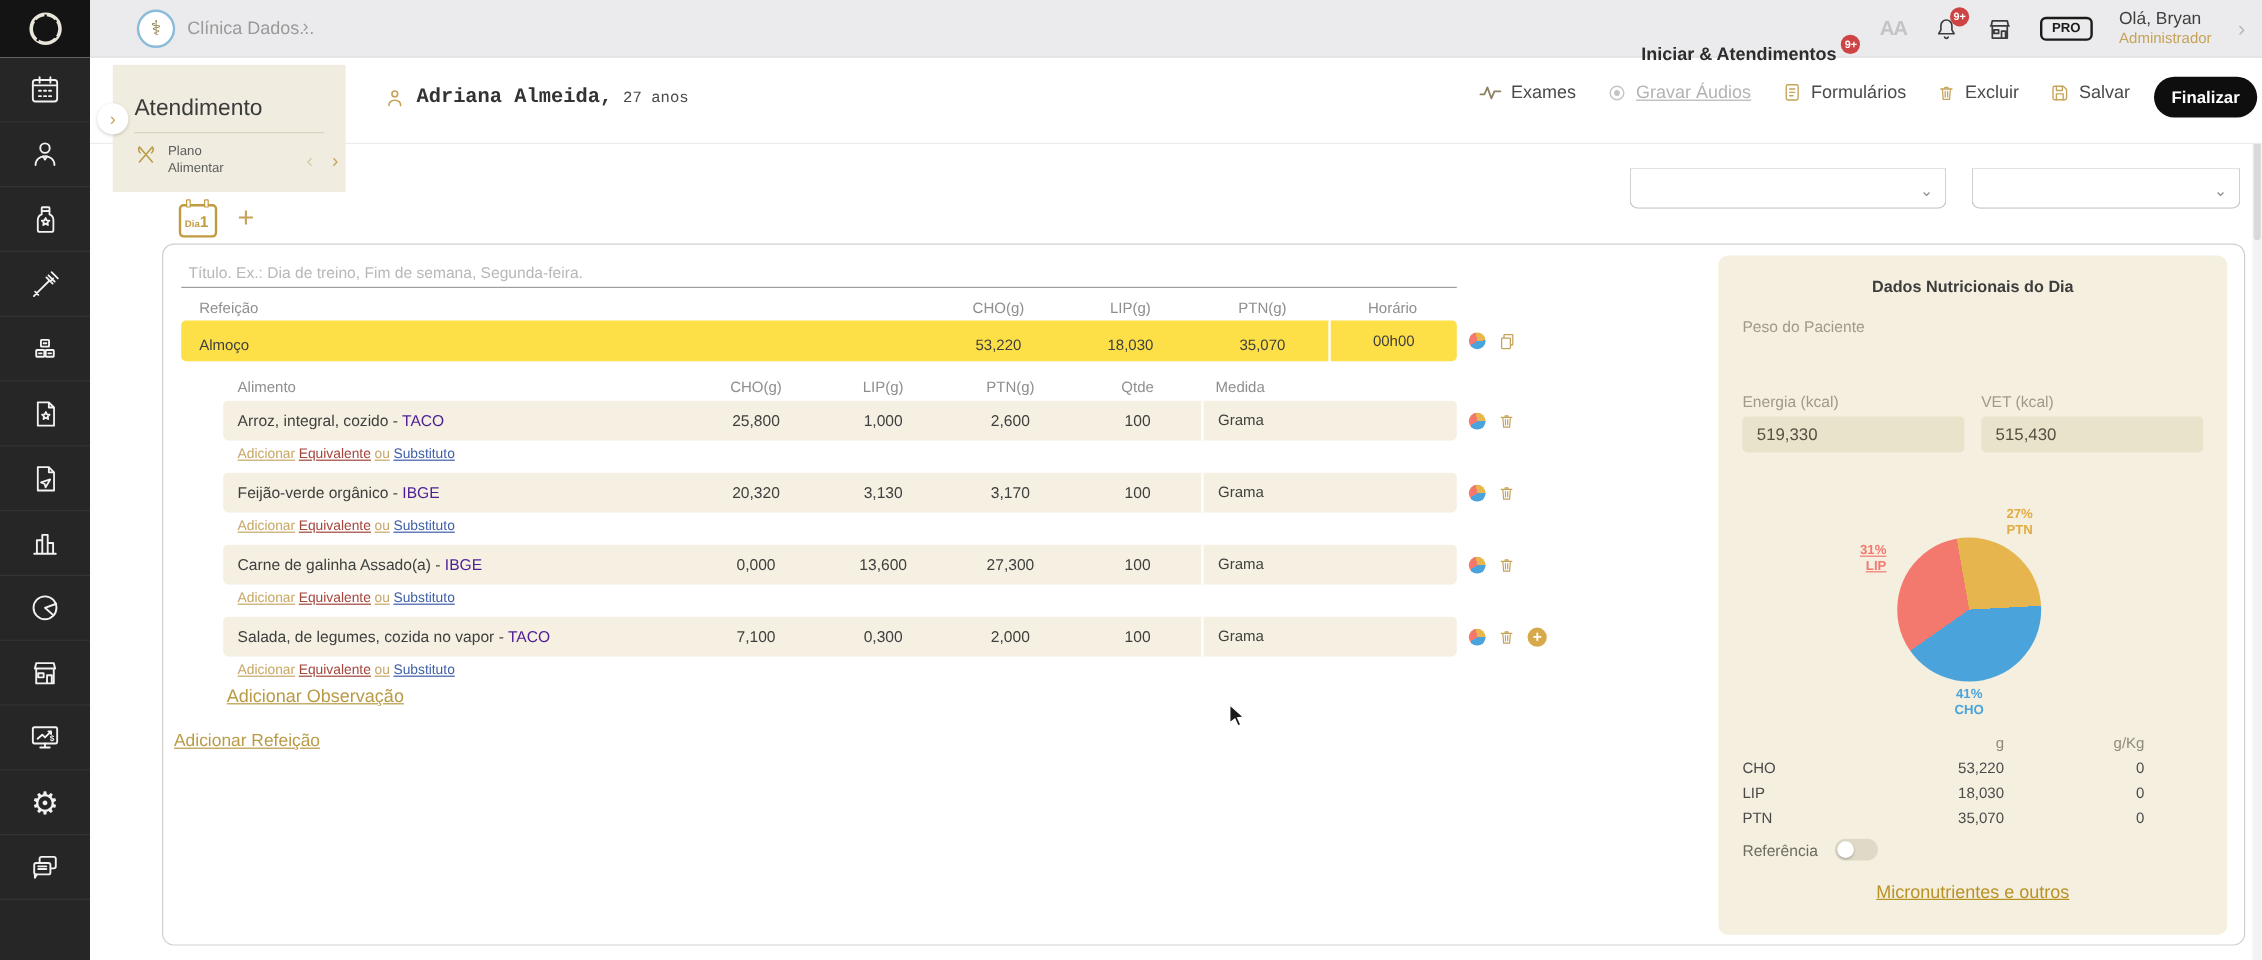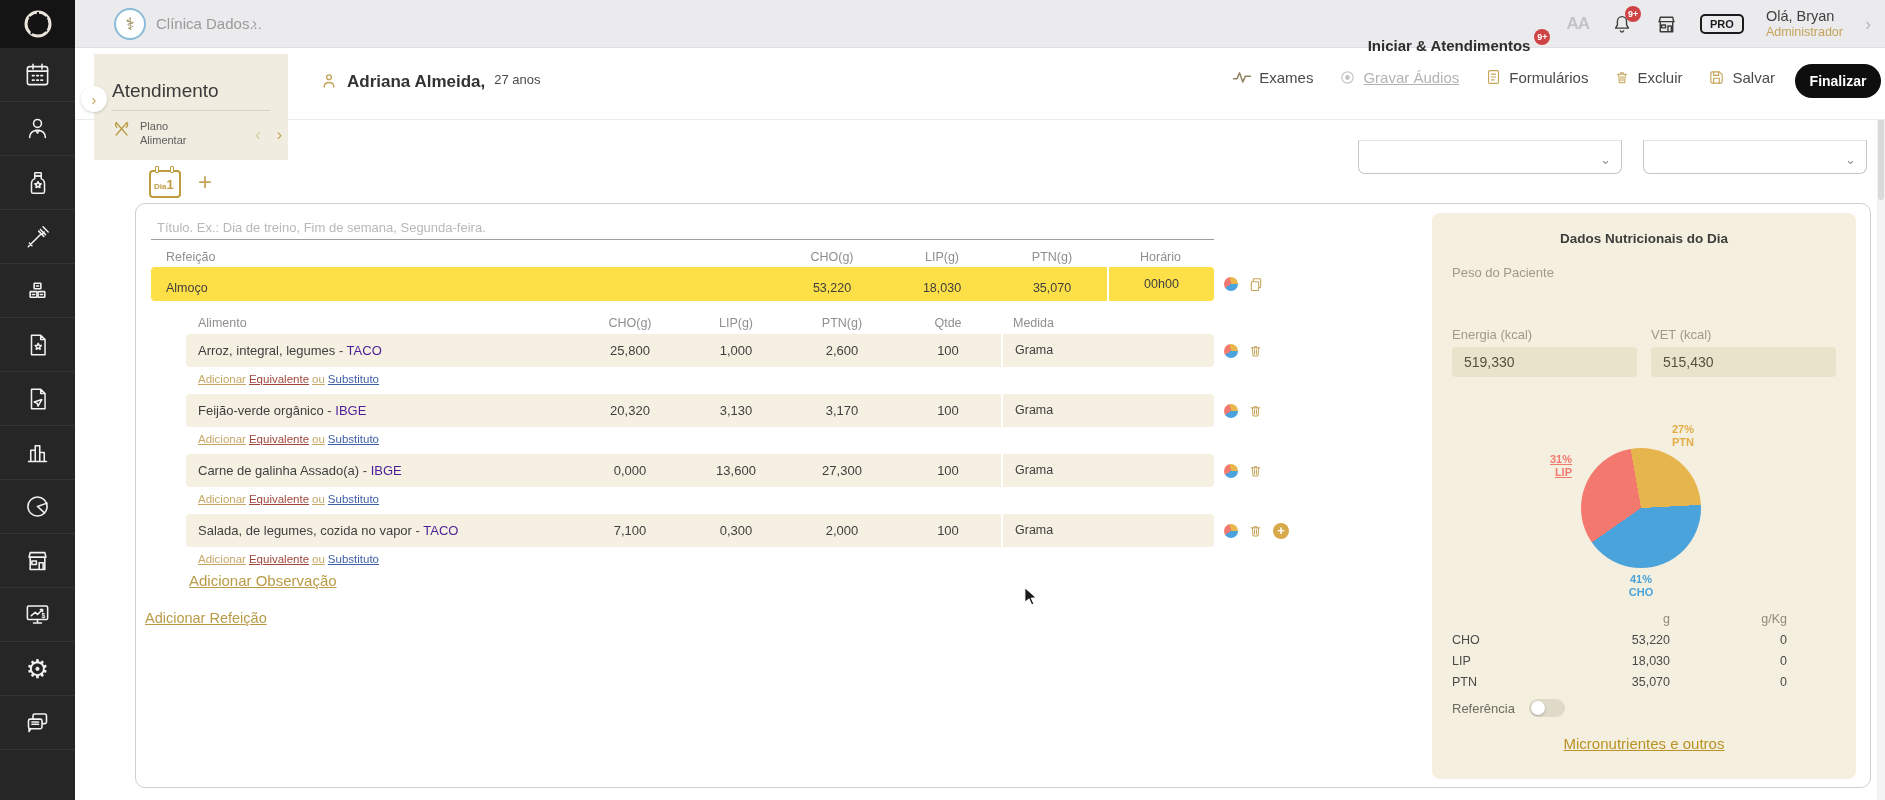--- a/index.html
+++ b/index.html
@@ -37,21 +37,21 @@
   .attend-chevbtn { position:absolute; left:-13px; top:32px; width:26px; height:26px; border-radius:50%; background:#fff; box-shadow:0 1px 3px rgba(0,0,0,.18); color:#c5a359; font-size:15px; display:flex; align-items:center; justify-content:center; cursor:pointer; }
   .attend-title { position:absolute; left:18px; top:26px; font-size:19px; color:#3b3b3b; }
   .attend-div { position:absolute; left:18px; top:56px; width:158px; border-bottom:1px solid #d8d2bf; }
   .attend-tab { position:absolute; left:18px; top:66px; width:160px; display:flex; align-items:flex-start; cursor:pointer; }
   .tab-label { font-size:11px; color:#5d5d5d; line-height:1.25; margin-left:8px; }
   .attend-chevs { position:absolute; right:6px; top:72px; display:flex; gap:16px; font-size:16px; }
   .chev-l { color:#d7c9a4; cursor:pointer; } .chev-r { color:#c5a359; cursor:pointer; }
 
   
   .band { position:absolute; left:75px; top:48px; width:1810px; height:72px; background:#fff; border-bottom:1px solid #ebebeb; z-index:10; }
-  .patient { position:absolute; left:245px; top:24px; display:flex; align-items:flex-start; gap:9px; }
+  .patient { position:absolute; left:245px; top:24px; display:flex; align-items:center; gap:9px;font-family:Liberation Mono, monospace; }
   .p-name { font-size:17px; font-weight:bold; color:#333; }
   .p-age { font-size:13px; color:#4a4a4a; }
   .actions { position:absolute; right:110px; top:20px; display:flex; align-items:center; gap:26px; }
   .act { display:flex; align-items:center; gap:7px; font-size:15px; color:#4a4a4a; cursor:pointer; background:none; border:none; font-family:inherit; }
   .act svg { flex:none; }
   .act.disabled { color:#b3b3b3; }
   .act.disabled .lbl { text-decoration:underline; }
   .finalizar { position:absolute; right:4px; top:16px; width:86px; height:34px; border-radius:17px; background:#0e0e0e; color:#fff; font-size:14px; font-weight:600; border:none; cursor:pointer; font-family:inherit; }
 
   
@@ -375,21 +375,21 @@
         <div class="fh-name">Alimento</div>
         <div class="col-c">CHO(g)</div>
         <div class="col-c">LIP(g)</div>
         <div class="col-c">PTN(g)</div>
         <div class="col-c">Qtde</div>
         <div class="fmed">Medida</div>
       </div>
 
       <div class="food-group">
         <div class="food-row grid-food">
-          <div class="fname"><span>Arroz, integral, legumes - </span><span class="fsource">TACO</span></div>
+          <div class="fname"><span>Arroz, integral, cozido - </span><span class="fsource">TACO</span></div>
           <div class="col-c">25,800</div>
           <div class="col-c">1,000</div>
           <div class="col-c">2,600</div>
           <div class="col-c">100</div>
           <div class="fmed cell-sep" style="height:33px;line-height:33px">Grama</div>
         </div>
         <div class="pie-mini"></div>
         <span class="icon-btn">
           <svg width="15" height="16" viewBox="0 0 24 24" fill="none" stroke="#c5a359" stroke-width="1.6" stroke-linecap="round" stroke-linejoin="round">
               <path d="M5 7h14M10 7V5h4v2M7 7l1 13h8l1-13M10.5 10v7M13.5 10v7"></path>

